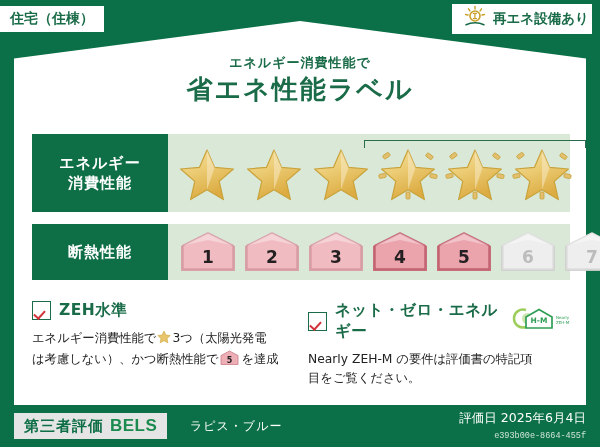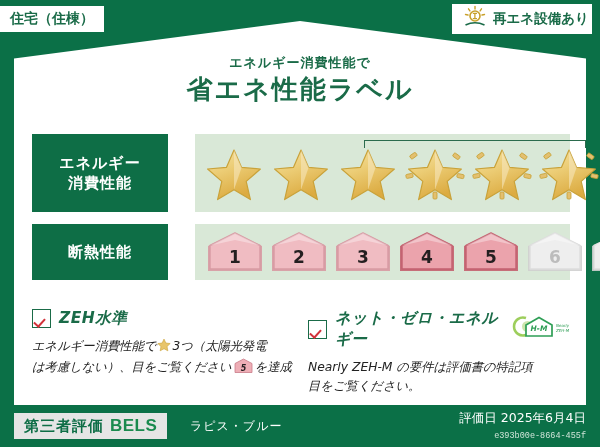--- a/index.html
+++ b/index.html
@@ -45,21 +45,21 @@
   .title-sub{
     font-size:13px;font-weight:bold;color:#1a6b48;letter-spacing:1px;
     font-family:"DejaVu Sans",sans-serif;
   }
   .title-main{
     font-size:26px;font-weight:bold;color:#1a6b48;letter-spacing:2px;
     margin-top:0;font-family:"DejaVu Sans",sans-serif;
   }
   
   .row{
-    position:absolute;left:32px;width:538px;display:flex;z-index:5;gap:27px;
+    position:absolute;left:32px;width:538px;display:flex;z-index:5;
   }
   .row-label{
     width:136px;flex:none;background:#0e6e46;color:#fff;
     display:flex;flex-direction:column;align-items:center;justify-content:center;
     font-size:15px;font-weight:bold;line-height:1.35;letter-spacing:1px;
     font-family:"DejaVu Sans",sans-serif;
   }
   .row-body{
     flex:1;background:#d9e8d7;position:relative;
   }
@@ -93,21 +93,21 @@
   .house-cell{position:relative;width:60px;height:44px;flex:none;}
   .house-cell .num{
     position:absolute;left:0;right:0;top:17px;text-align:center;
     font-size:17px;font-weight:bold;font-family:"DejaVu Sans",sans-serif;
     color:#241f20;
   }
   .house-cell.off .num{color:#bcbcbc;}
 
   
   .zeh{
-    position:absolute;top:308px;z-index:5;width:262px;font-style:italic;
+    position:absolute;top:300px;z-index:5;width:262px;
   }
   #zeh-left{left:32px;}
   #zeh-right{left:308px;}
   .zeh-head{display:flex;align-items:center;gap:8px;}
   .chk{
     width:17px;height:17px;border:1.6px solid #1a6b48;background:#fff;
     position:relative;flex:none;
   }
   .chk:after{
     content:"";position:absolute;left:3px;top:6px;width:5px;height:9px;
@@ -359,21 +359,21 @@
 
   <div class="zeh" id="zeh-left">
     <div class="zeh-head">
       <span class="chk"></span>
       <span class="zeh-title">ZEH水準</span>
     </div>
     <div class="zeh-body">
       <span>エネルギー消費性能で</span><span class="inline-star"><svg width="14" height="14" viewBox="0 0 24 24">
             <polygon points="12,1.8 15.2,8.6 22.6,9.5 17.2,14.6 18.6,22 12,18.4 5.4,22 6.8,14.6 1.4,9.5 8.8,8.6" fill="#e8c56a" stroke="#c8a133" stroke-width="1"></polygon>
           </svg></span><span>3つ（太陽光発電</span><br>
-      <span>は考慮しない）、目をご覧ください</span><span class="inline-house"><svg width="19" height="16" viewBox="0 0 38 32">
+      <span>は考慮しない）、かつ断熱性能で</span><span class="inline-house"><svg width="19" height="16" viewBox="0 0 38 32">
             <polygon points="19,2 36,11 36,29 2,29 2,11" fill="#eeaeb6" stroke="#c97b88" stroke-width="1.6"></polygon>
             <text x="19" y="25" font-size="16" font-family="DejaVu Sans" font-weight="bold" fill="#241f20" text-anchor="middle">5</text>
           </svg></span><span>を達成</span>
     </div>
   </div>
 
   <div class="zeh" id="zeh-right">
     <div class="zeh-head">
       <span class="chk"></span>
       <span class="zeh-title">ネット・ゼロ・エネルギー</span>

